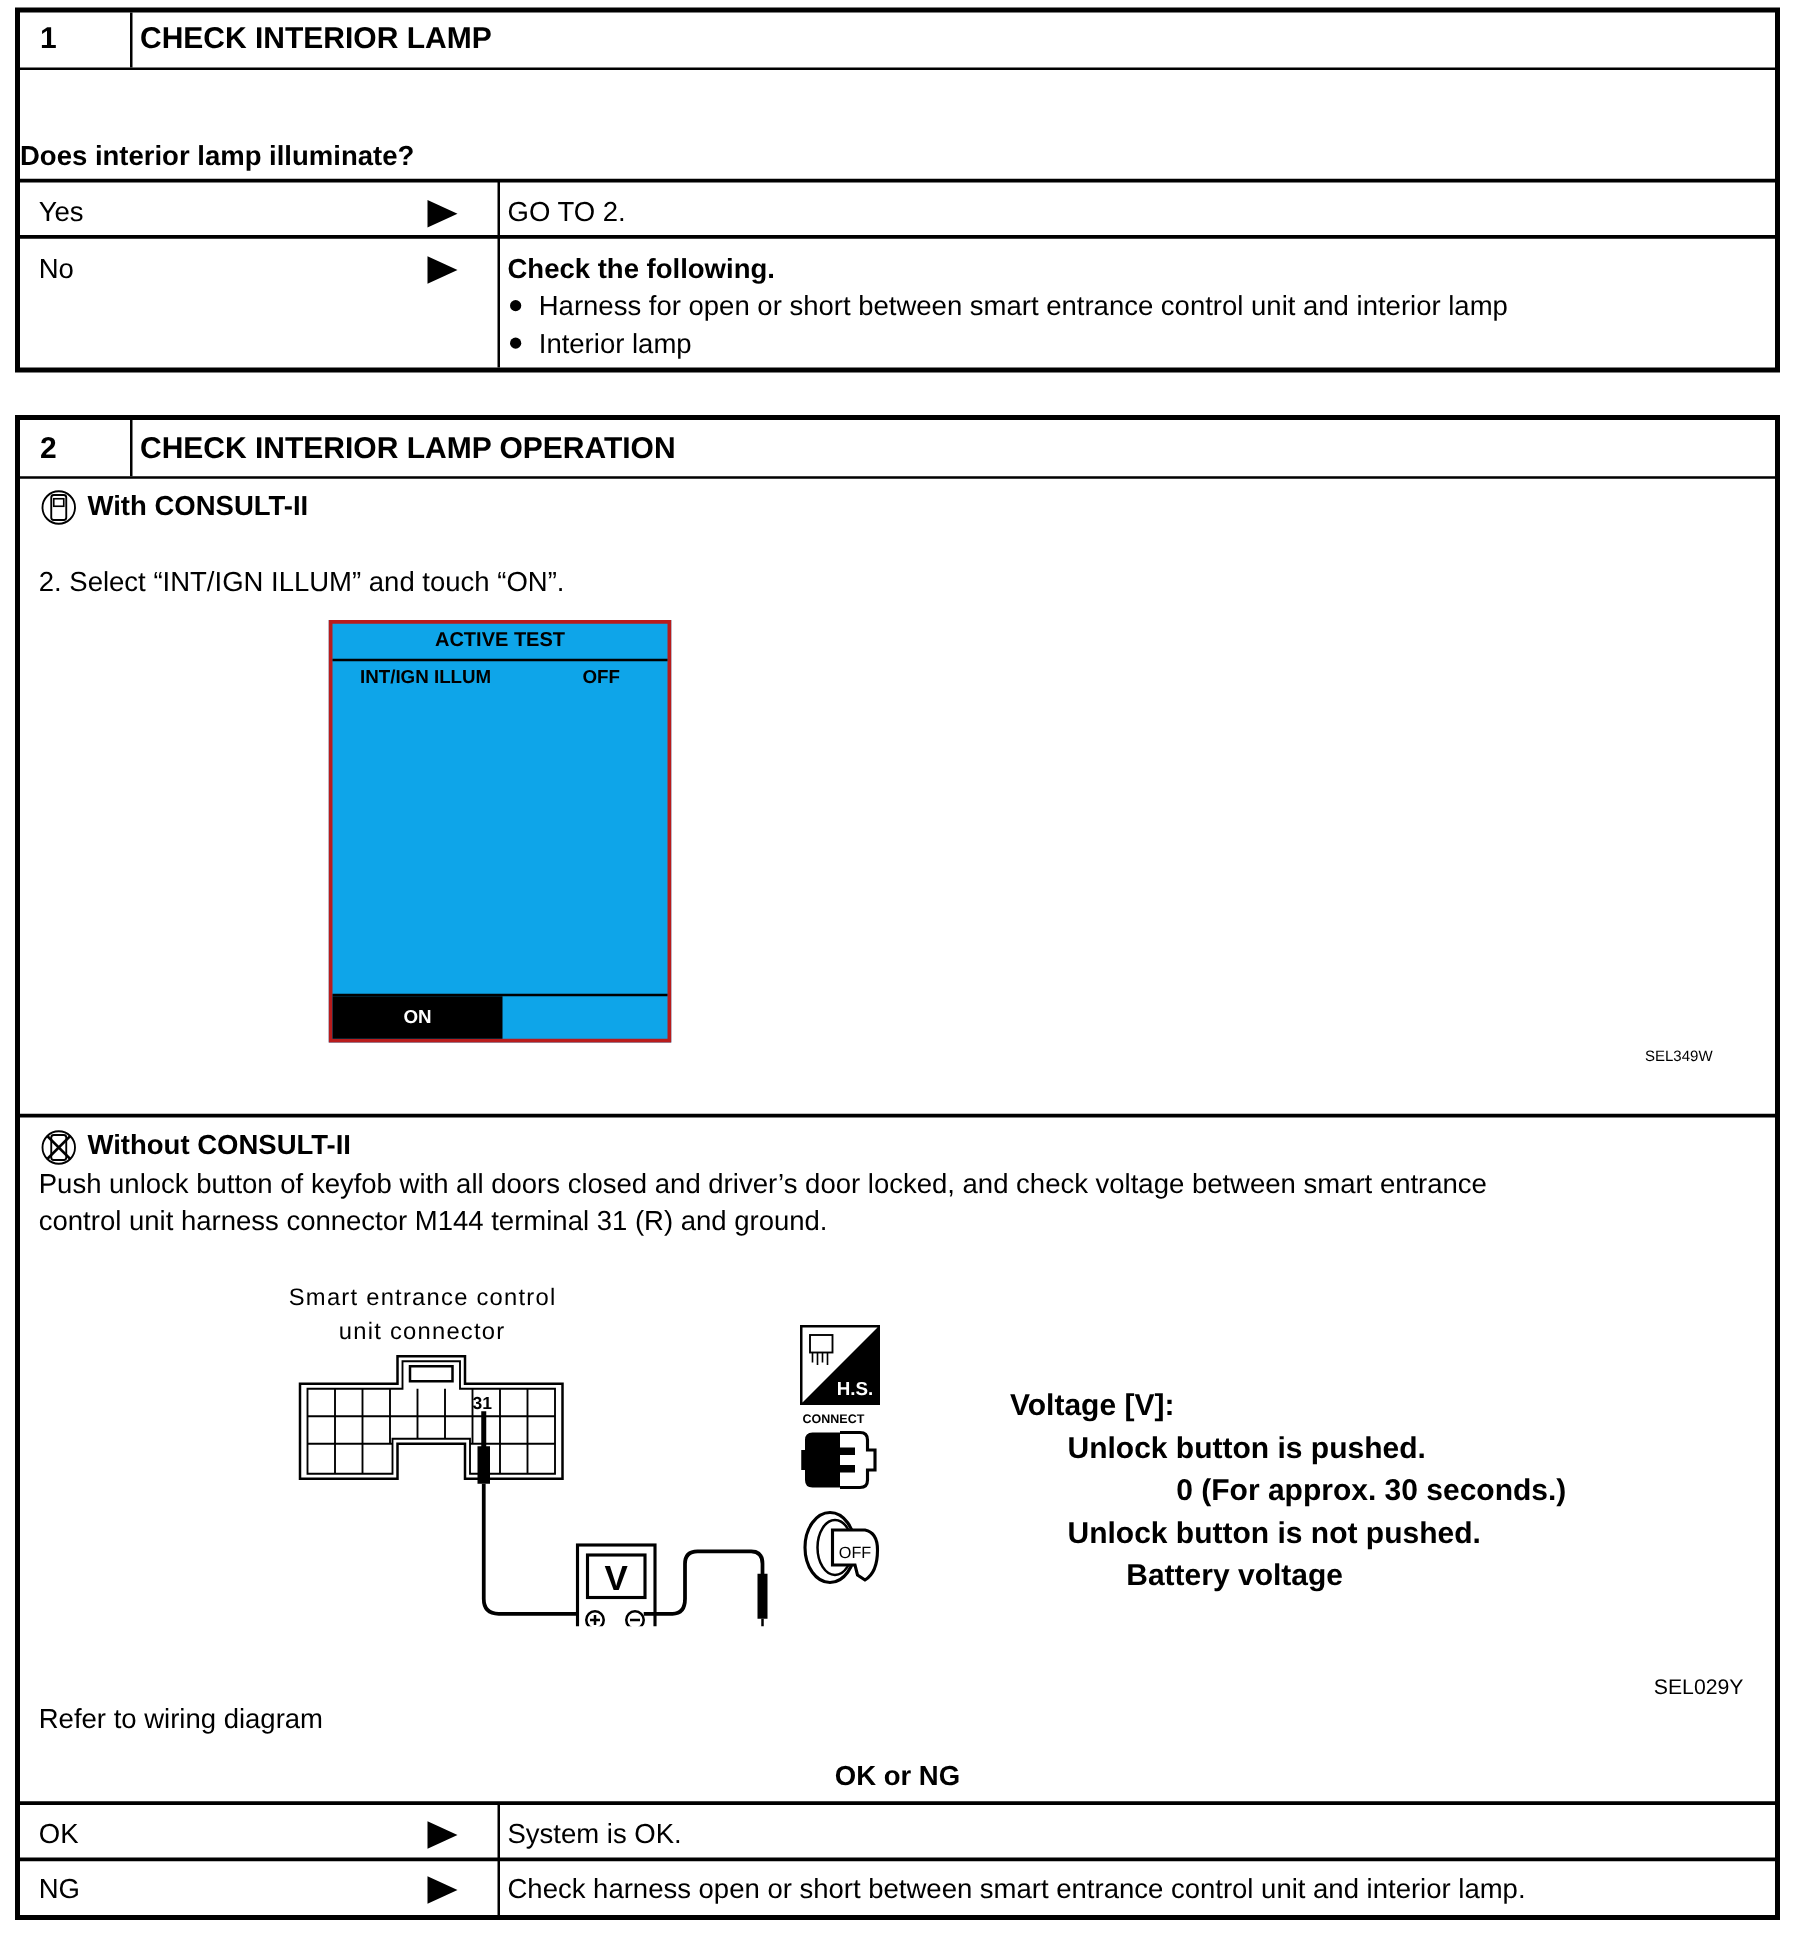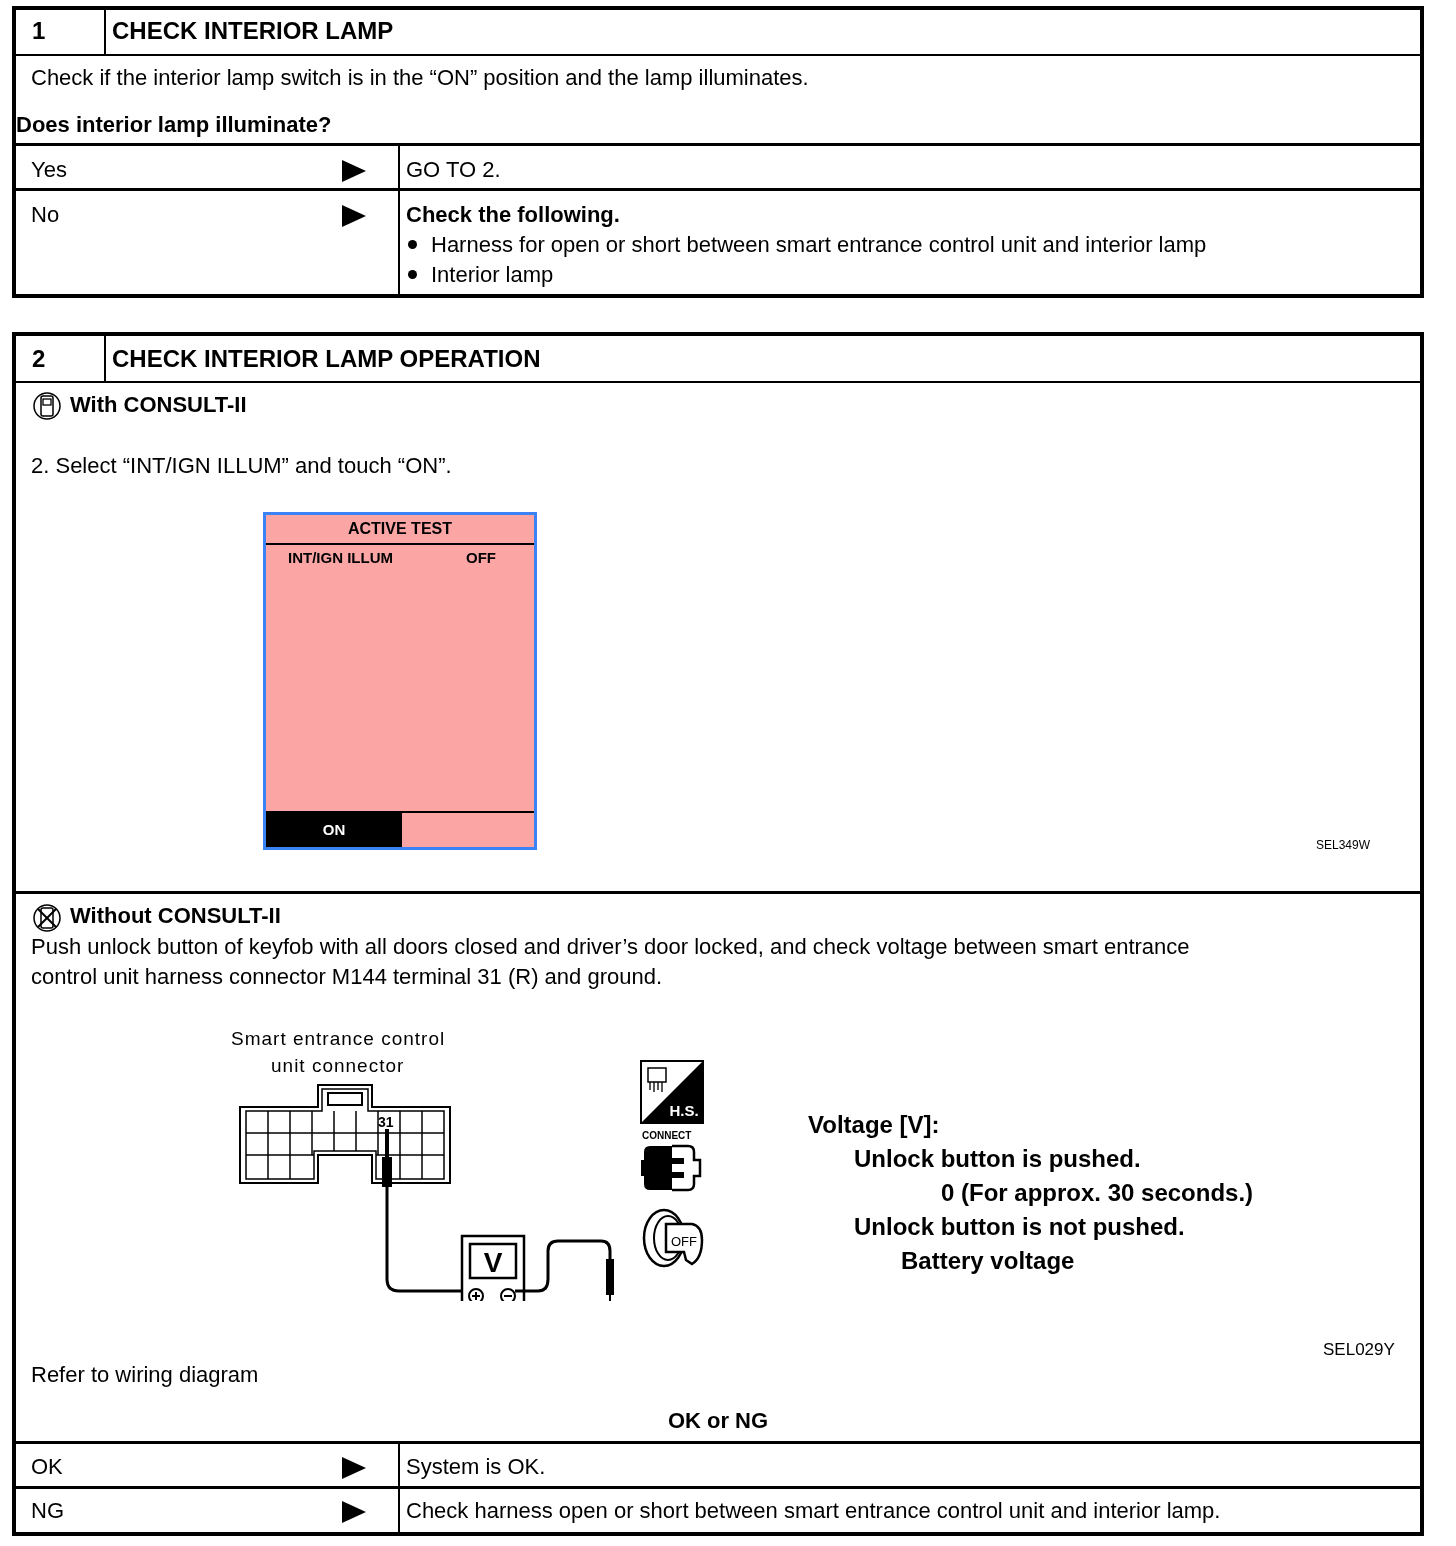--- a/index.html
+++ b/index.html
@@ -22,42 +22,41 @@
   .hdr { font-size: 24px; font-weight: bold; }
 
   .arrow { position: absolute; width: 0; height: 0;
     border-top: 11px solid transparent; border-bottom: 11px solid transparent;
     border-left: 24px solid #000; }
 
   .bullet { display: inline-block; width: 9px; height: 9px; border-radius: 50%; background: #000;
     margin-right: 14px; vertical-align: middle; position: relative; top: -2px; }
 
   
-  .screen { position: absolute; left: 247px; top: 176px; width: 268px; height: 332px;
-    border: 3px solid #3b82f6; background: #fca5a5; }
+  .screen { position: absolute; left: 247px; top: 160px; width: 268px; height: 332px;
+    border: 3px solid #b91c1c; background: #0ea5e9; }
   .screen .title { position: absolute; left: 0; right: 0; top: 0; height: 28px; border-bottom: 2px solid #000;
     text-align: center; font-size: 16px; font-weight: bold; line-height: 28px; }
   .screen .item { position: absolute; top: 34px; font-size: 15px; font-weight: bold; }
   .screen .btnbar { position: absolute; left: 0; right: 0; bottom: 0; height: 34px; border-top: 2px solid #000; }
   .screen .on-btn { position: absolute; left: 0; top: 0; width: 136px; height: 34px; background: #000; color: #fff;
     font-size: 15px; font-weight: bold; text-align: center; line-height: 34px; }
 
   .icon-svg { position: absolute; }
 </style>
 </head>
 <body>
 
 <div id="box1" class="box">
 
   <div class="txt hdr" style="left:16px; top:8px;">1</div>
   <div class="vline" style="left:88px; top:0; height:44px;"></div>
   <div class="txt hdr" style="left:96px; top:8px;">CHECK INTERIOR LAMP</div>
   <div class="hline" style="top:44px;"></div>
 
-  <div class="txt" style="left:15px; top:55px;">Check if the interior lamp switch is in the “ON” position and the lamp illuminates.</div>
   <div class="txt bold" style="left:0; right:0; top:102px; text-align:left;">Does interior lamp illuminate?</div>
   <div class="hline thick" style="top:133px;"></div>
 
   <div class="txt" style="left:15px; top:147px;">Yes</div>
   <div class="arrow" style="left:326px; top:150px;"></div>
   <div class="vline" style="left:382px; top:135px; height:149px;"></div>
   <div class="txt" style="left:390px; top:147px;">GO TO 2.</div>
   <div class="hline thick" style="top:178px;"></div>
 
   <div class="txt" style="left:15px; top:192px;">No</div>

